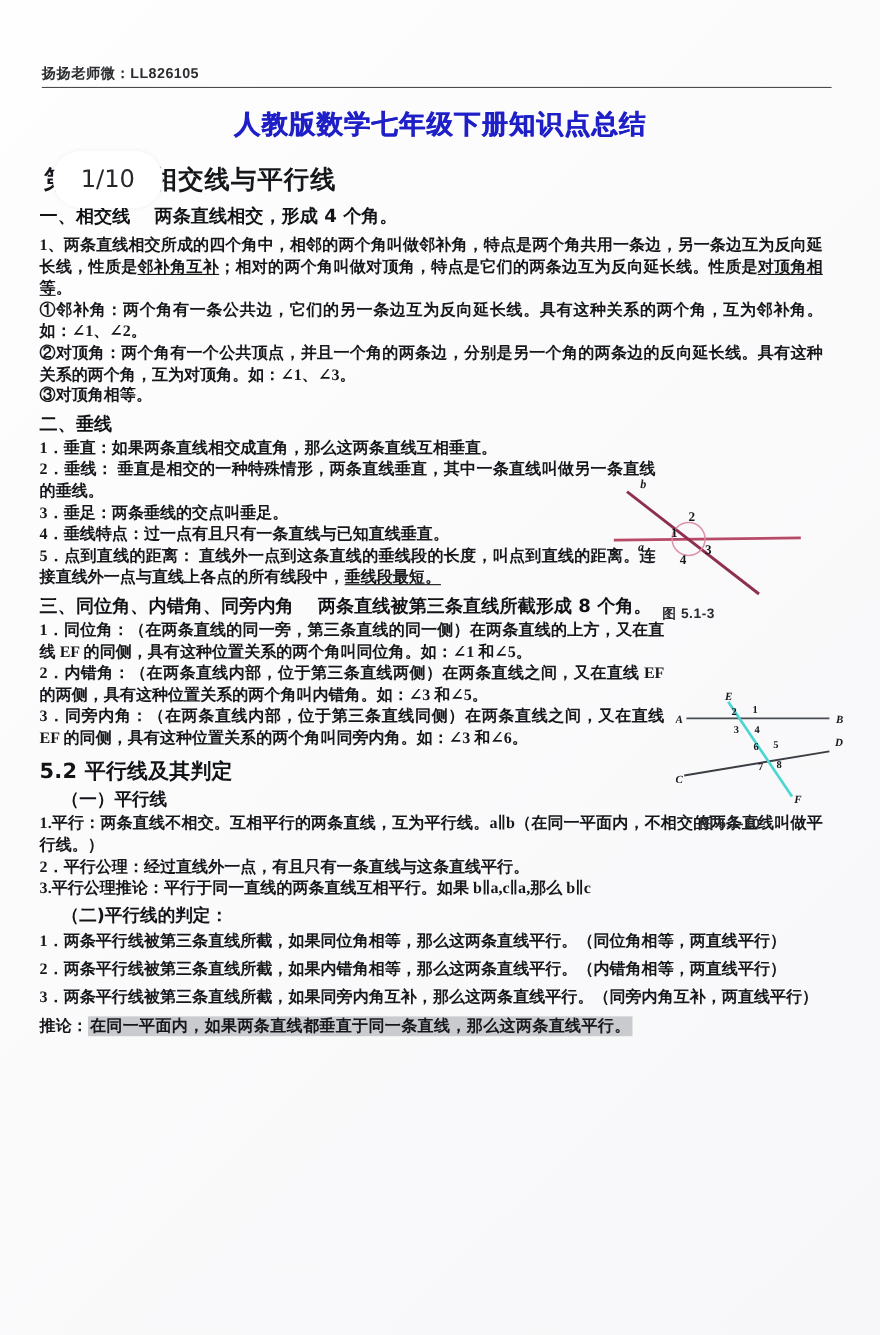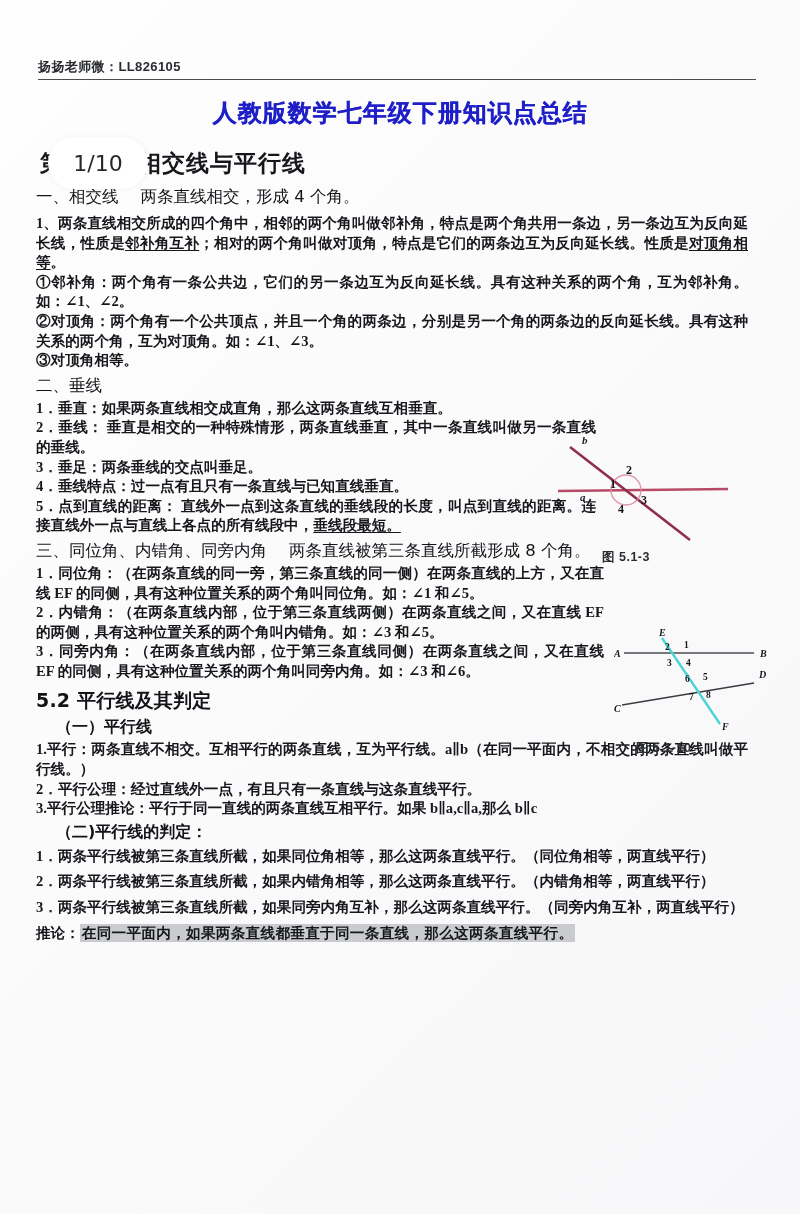--- a/index.html
+++ b/index.html
@@ -95,21 +95,21 @@
     font-family: "DejaVu Sans","Liberation Sans",sans-serif;
     font-size: 19px;
     font-weight: bold;
     color: #111317;
     margin: 2px 0 3px 0;
     letter-spacing: 0.2px;
   }
   .sub-h {
     font-family: "DejaVu Sans","Liberation Sans",sans-serif;
     font-size: 16.5px;
-    font-weight: normal;
+    font-weight: bold;
     color: #111317;
     margin: 4px 0 2px 0;
   }
   .sub-h .sp { display:inline-block; width: 22px; }
   .sub-h2 {
     font-family: "DejaVu Sans","Liberation Sans",sans-serif;
     font-size: 16px;
     font-weight: bold;
     color: #111317;
     margin: 3px 0 2px 20px;

